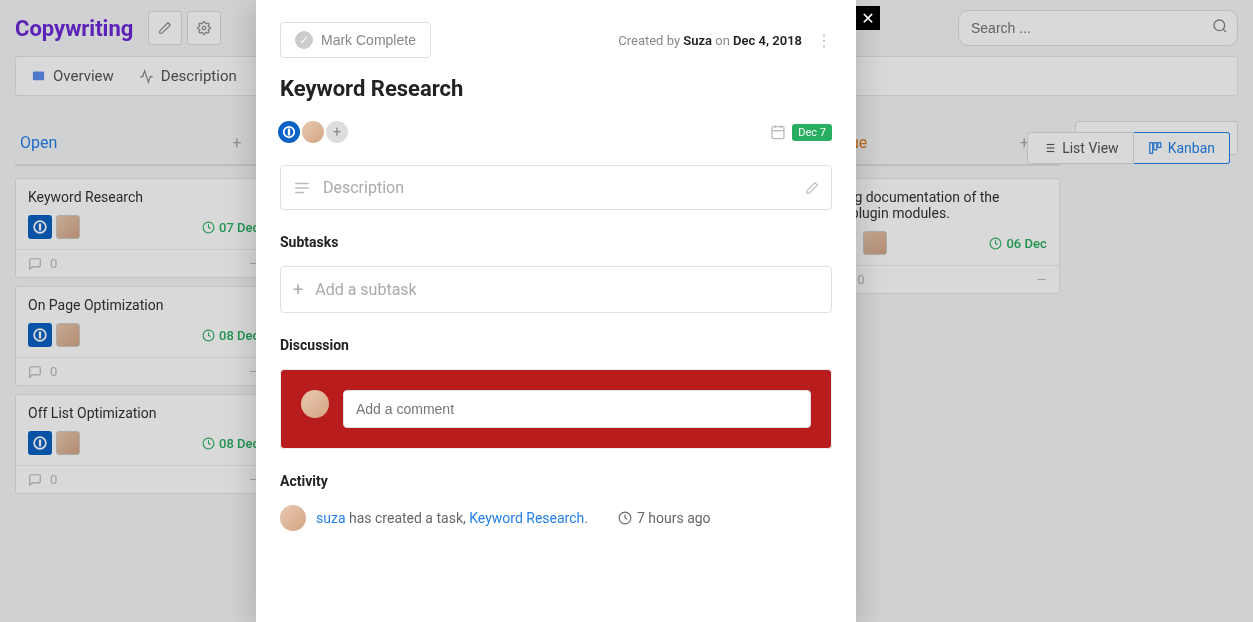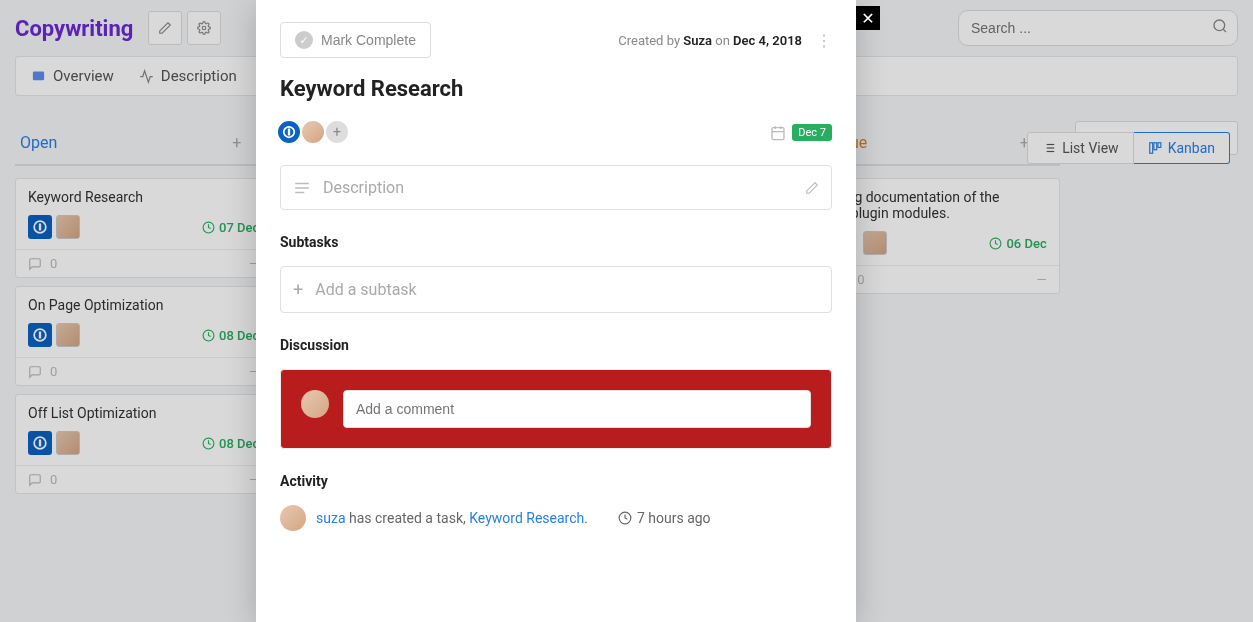--- a/index.html
+++ b/index.html
@@ -59,21 +59,21 @@
 .created { margin-left: auto; font-size: 13px; color: #888; }
 .created b { color: #222; font-weight: 600; }
 .vdots { margin-left: 14px; color: #bbb; cursor: pointer; }
 .modal h1 { font-size: 22px; font-weight: 700; color: #222; margin-bottom: 18px; }
 .assign-row { display: flex; align-items: center; margin-bottom: 20px; }
 .assign-row .arow { display: flex; gap: 2px; }
 .circ { width: 26px; height: 26px; border-radius: 50%; border: 2px solid #fff; margin-left: -4px; }
 .circ.blue { background: #0b62c5; display:flex; align-items:center; justify-content:center; color:#fff; font-size:12px; }
 .circ.face { background: linear-gradient(135deg,#e8c9b0,#d4a584); }
 .circ.add { background: #ddd; color: #888; display:flex; align-items:center; justify-content:center; font-size:14px; }
-.date-chip { margin-left: auto; display:flex; align-items:flex-end; gap:6px; }
+.date-chip { margin-left: auto; display:flex; align-items:center; gap:6px; }
 .date-chip .cal { color: #bbb; }
 .date-chip .badge { background: #27ae60; color: #fff; font-size: 11px; padding: 2px 6px; border-radius: 3px; }
 .desc-box { border: 1px solid #e0e0e0; border-radius: 4px; padding: 12px; display:flex; align-items:center; gap:12px; margin-bottom: 24px; }
 .desc-box .dicon { color: #bbb; }
 .desc-box .ph { color: #aaa; flex: 1; }
 .desc-box .ed { color: #bbb; }
 
 .sect-h { font-size: 14px; font-weight: 700; color: #222; margin-bottom: 16px; }
 .subtask-row { display: flex; border: 1px solid #e0e0e0; border-radius: 4px; margin-bottom: 20px; overflow: hidden; }
 .subtask-row input { flex: 1; border: none; padding: 12px; font-size: 14px; outline: none; }

